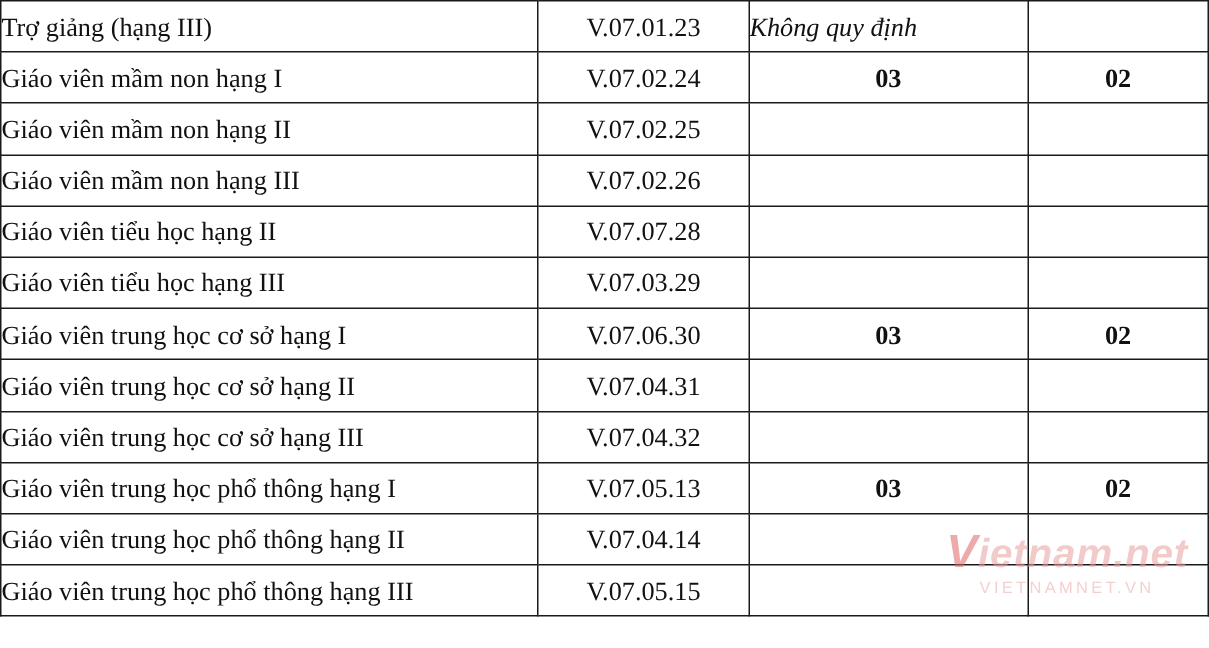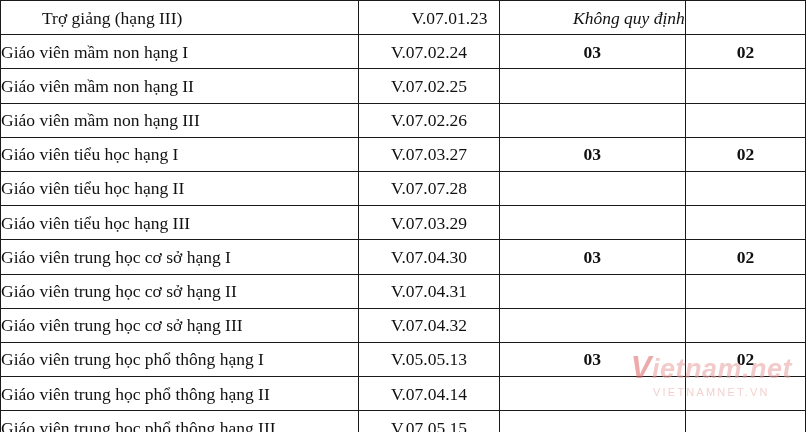--- a/index.html
+++ b/index.html
@@ -46,34 +46,34 @@
   td.name {
     text-align: left;
     padding-left: 9px;
     white-space: nowrap;
   }
   td.code {
     text-align: center;
     white-space: nowrap;
   }
   td.spec {
-    text-align: right;
+    text-align: left;
     font-style: italic;
     white-space: nowrap;
   }
   td.num {
     text-align: center;
     font-weight: bold;
     white-space: nowrap;
   }
   td.blank { }
 
   
   table.grid tr td:first-child { border-left: 1px solid #1a1a1a; }
-  table.grid tr:first-child td { border-top: 1px solid #1a1a1a; padding-left: 41px; }
+  table.grid tr:first-child td { border-top: 1px solid #1a1a1a; }
 
   
   .watermark {
     position: absolute;
     right: 14px;
     bottom: 34px;
     z-index: 3;
     text-align: center;
     opacity: 0.55;
     pointer-events: none;
@@ -133,65 +133,59 @@
         <td class="num blank"></td>
       </tr>
 
       <tr>
         <td class="name">Giáo viên mầm non hạng III</td>
         <td class="code">V.07.02.26</td>
         <td class="num blank"></td>
         <td class="num blank"></td>
       </tr>
 
-      <tr>
-        <td class="name">Giáo viên tiểu học hạng I</td>
-        <td class="code">V.07.03.27</td>
+
+      <tr>
+        <td class="name">Giáo viên tiểu học hạng II</td>
+        <td class="code">V.07.07.28</td>
+        <td class="num blank"></td>
+        <td class="num blank"></td>
+      </tr>
+
+      <tr>
+        <td class="name">Giáo viên tiểu học hạng III</td>
+        <td class="code">V.07.03.29</td>
+        <td class="num blank"></td>
+        <td class="num blank"></td>
+      </tr>
+
+      <tr>
+        <td class="name">Giáo viên trung học cơ sở hạng I</td>
+        <td class="code">V.07.06.30</td>
         <td class="num">03</td>
         <td class="num">02</td>
       </tr>
 
       <tr>
-        <td class="name">Giáo viên tiểu học hạng II</td>
-        <td class="code">V.07.07.28</td>
-        <td class="num blank"></td>
-        <td class="num blank"></td>
-      </tr>
-
-      <tr>
-        <td class="name">Giáo viên tiểu học hạng III</td>
-        <td class="code">V.07.03.29</td>
-        <td class="num blank"></td>
-        <td class="num blank"></td>
-      </tr>
-
-      <tr>
-        <td class="name">Giáo viên trung học cơ sở hạng I</td>
-        <td class="code">V.07.04.30</td>
-        <td class="num">03</td>
-        <td class="num">02</td>
-      </tr>
-
-      <tr>
         <td class="name">Giáo viên trung học cơ sở hạng II</td>
         <td class="code">V.07.04.31</td>
         <td class="num blank"></td>
         <td class="num blank"></td>
       </tr>
 
       <tr>
         <td class="name">Giáo viên trung học cơ sở hạng III</td>
         <td class="code">V.07.04.32</td>
         <td class="num blank"></td>
         <td class="num blank"></td>
       </tr>
 
       <tr>
         <td class="name">Giáo viên trung học phổ thông hạng I</td>
-        <td class="code">V.05.05.13</td>
+        <td class="code">V.07.05.13</td>
         <td class="num">03</td>
         <td class="num">02</td>
       </tr>
 
       <tr>
         <td class="name">Giáo viên trung học phổ thông hạng II</td>
         <td class="code">V.07.04.14</td>
         <td class="num blank"></td>
         <td class="num blank"></td>
       </tr>

